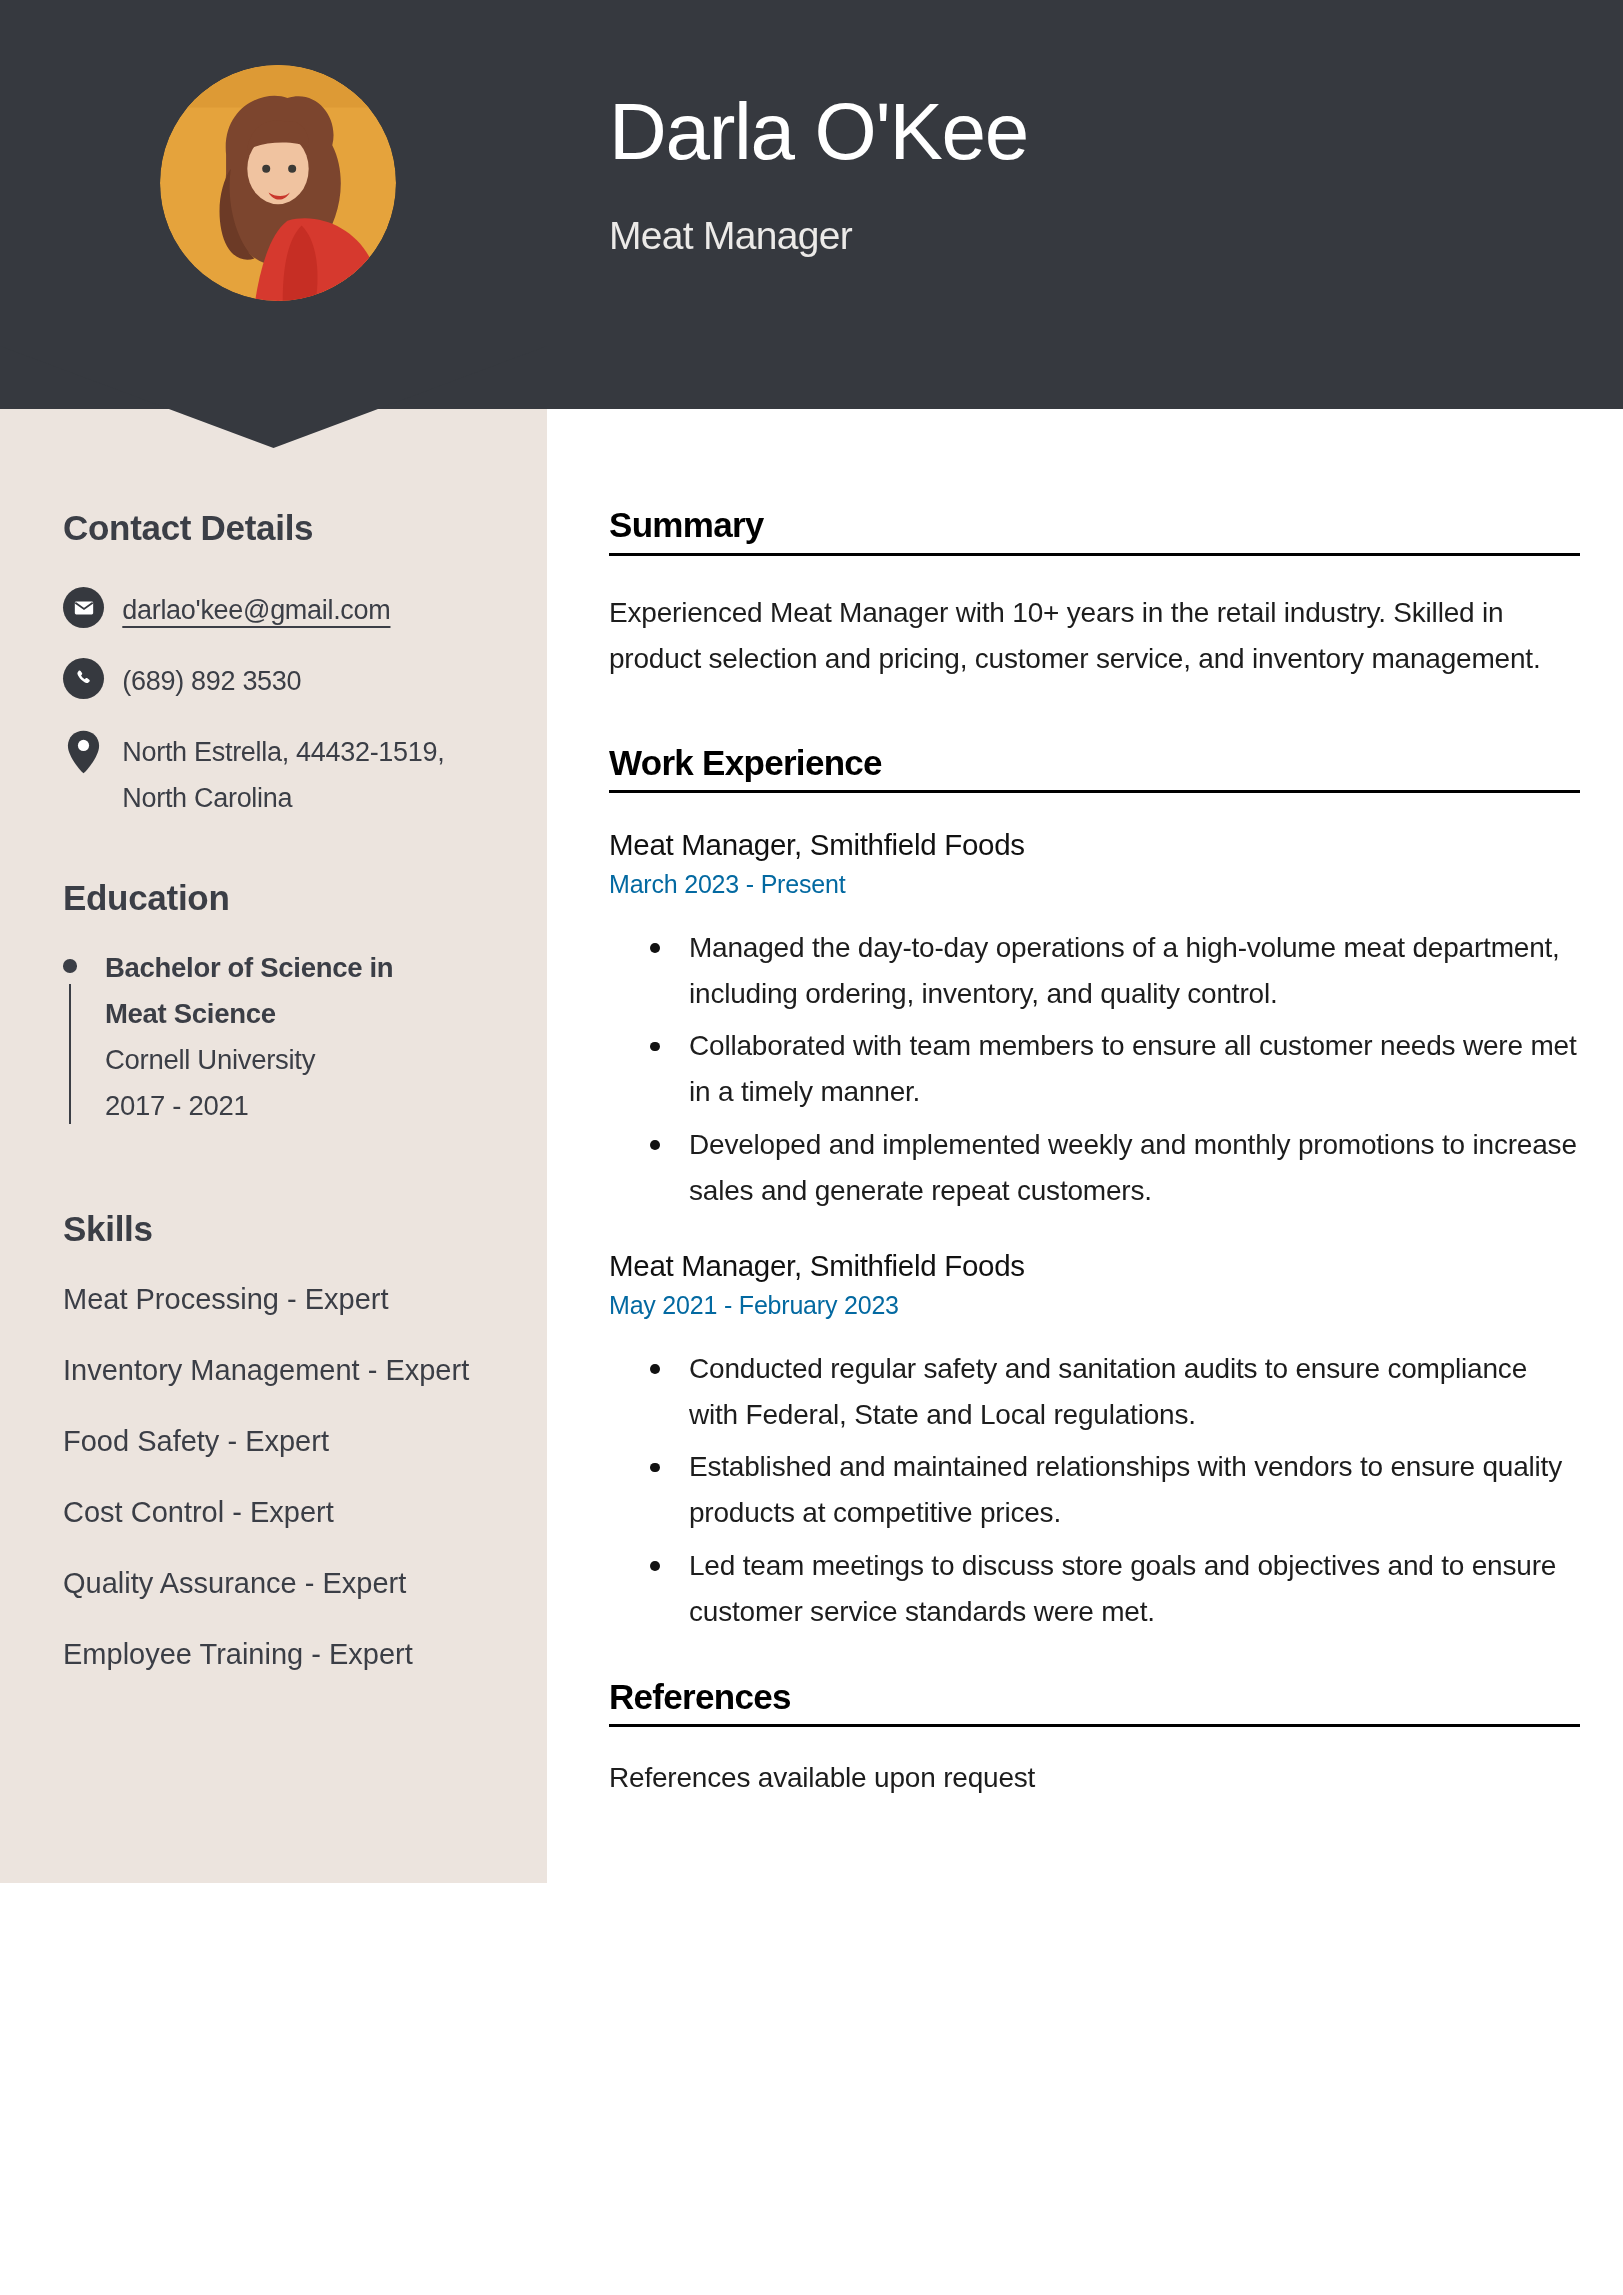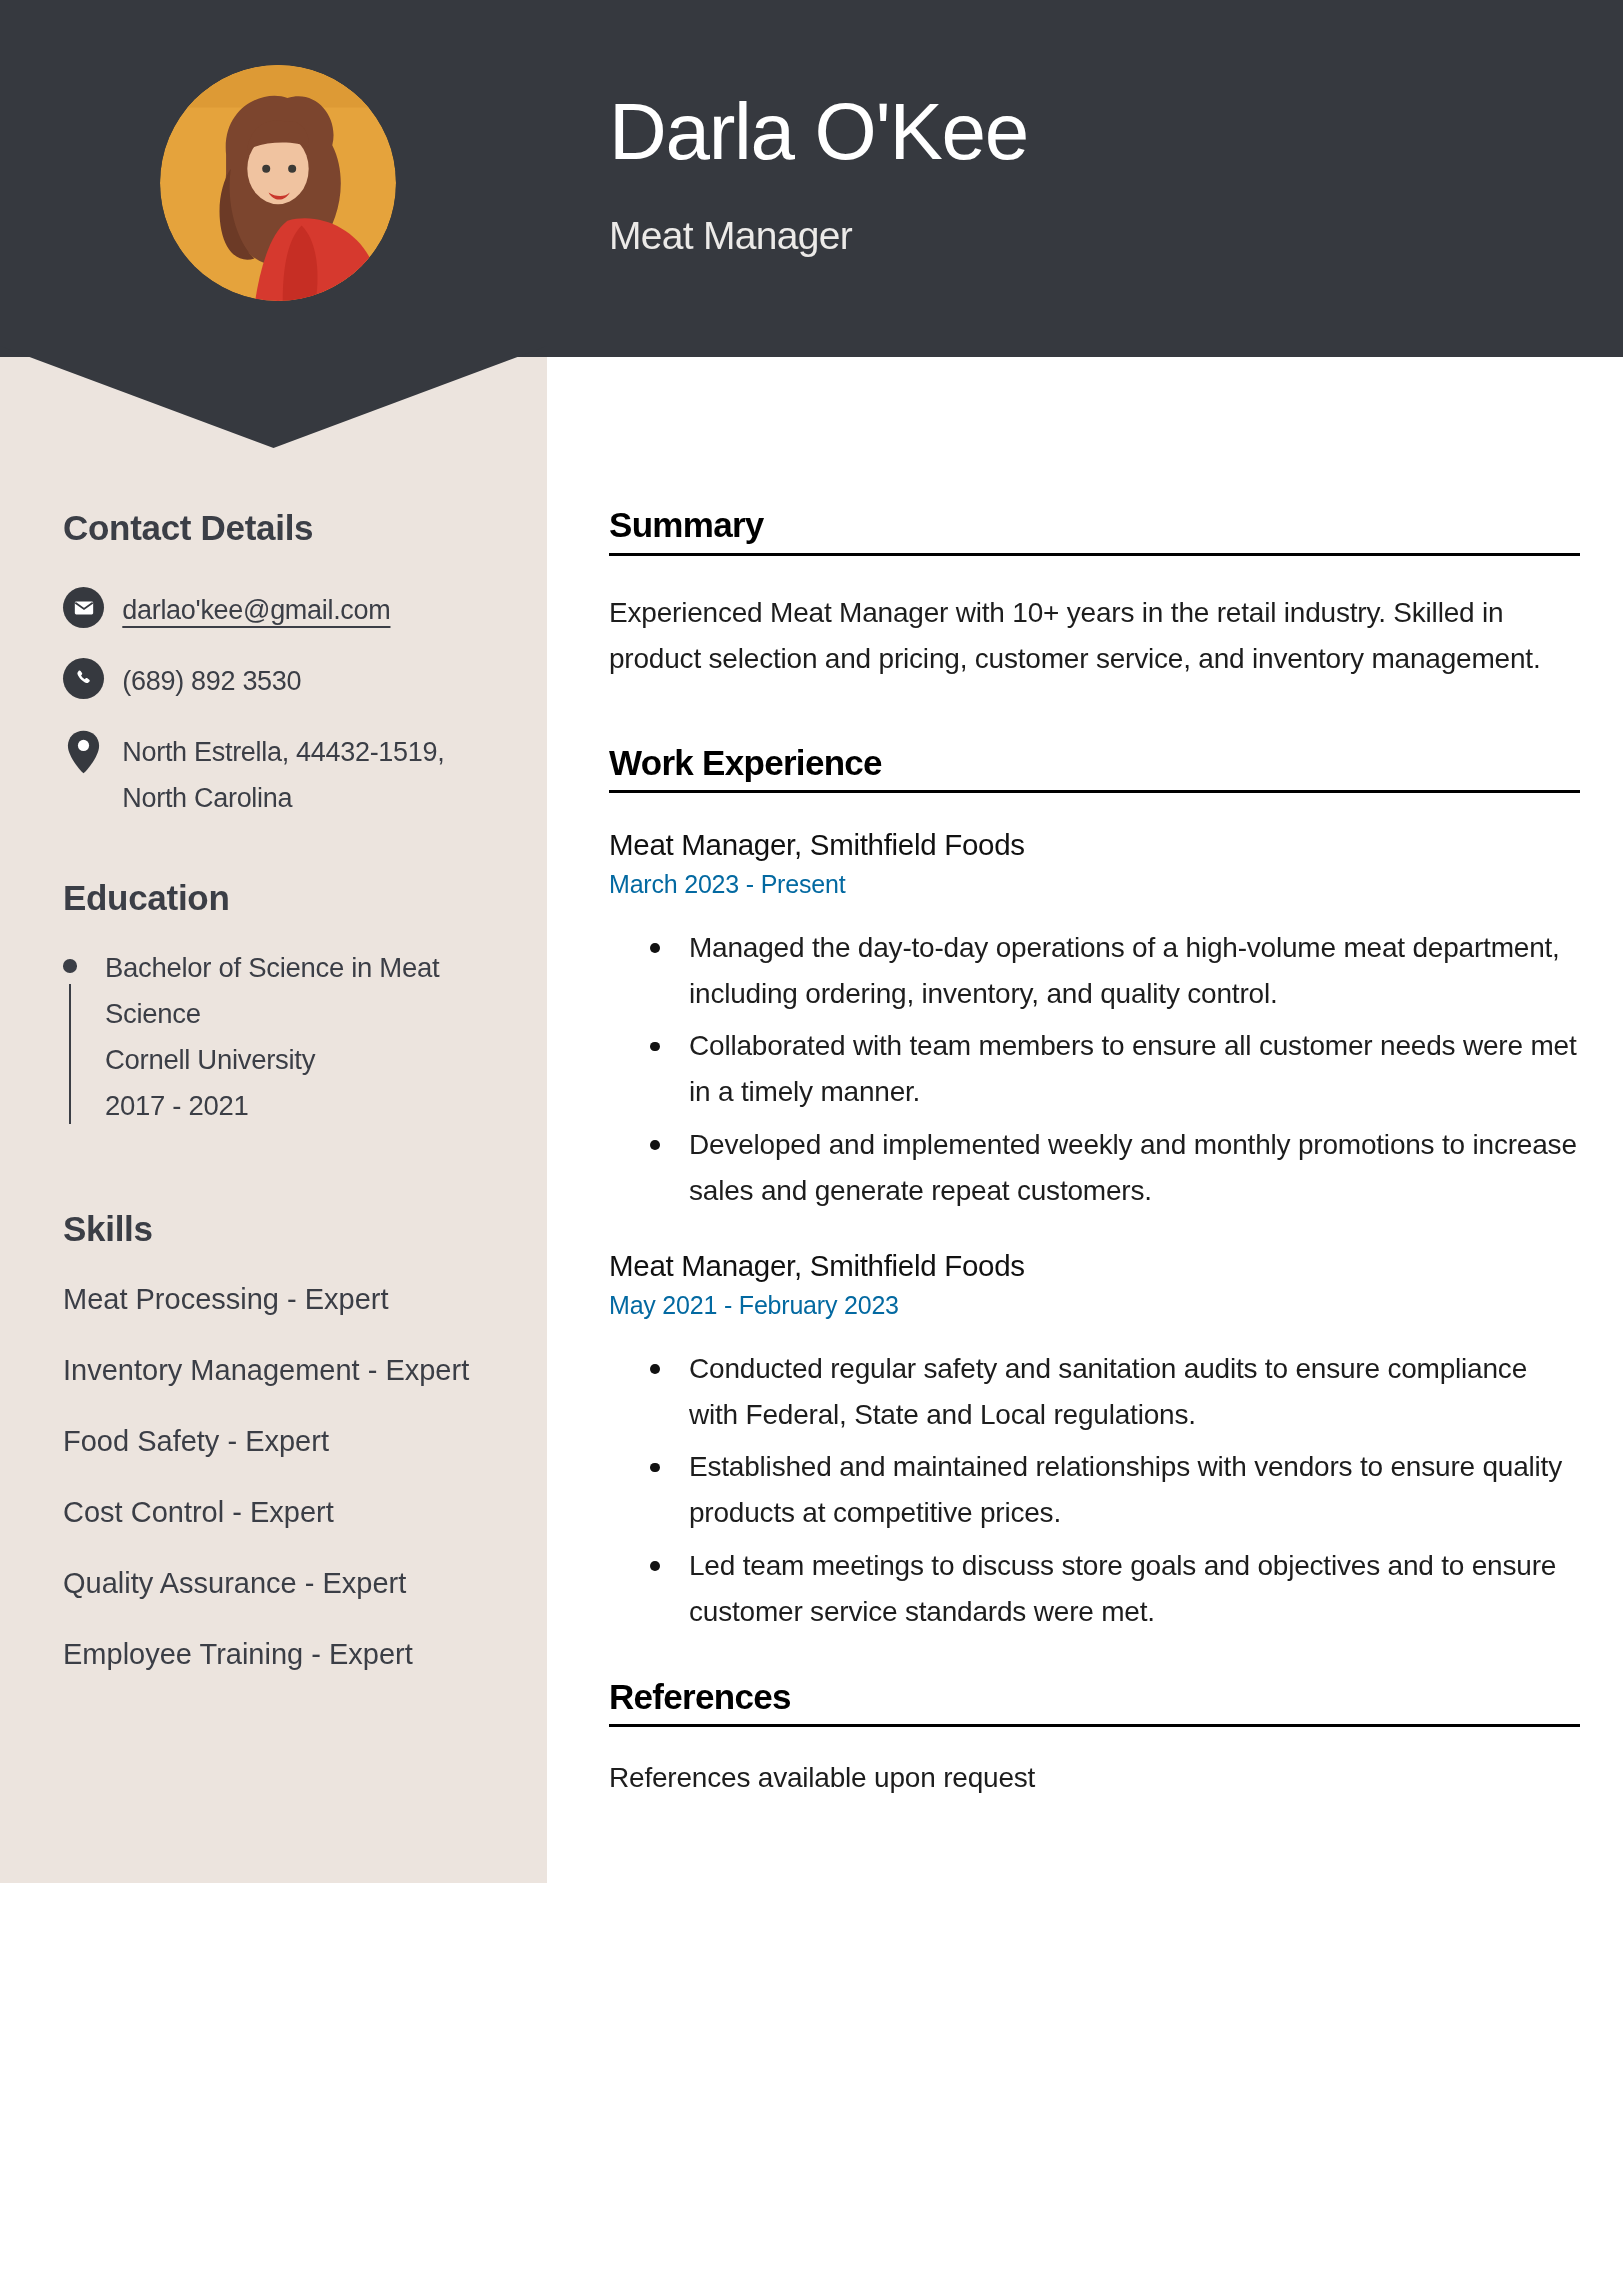--- a/index.html
+++ b/index.html
@@ -88,21 +88,21 @@
     background: #3b3e46;
   }
   .timeline-line {
     position: absolute;
     left: 5.9px; top: 39px; bottom: 5.2px;
     width: 2.6px;
     background: #3b3e46;
   }
   .edu-degree {
     font-size: 27.5px;
-    font-weight: 400;
+    font-weight: 700;
     line-height: 46px;
     letter-spacing: -0.3px;
   }
   .edu-school, .edu-dates {
     font-size: 27.5px;
     font-weight: 400;
     line-height: 46px;
     letter-spacing: -0.3px;
   }
 
@@ -116,21 +116,21 @@
     line-height: 46px;
     margin-bottom: 25px;
     color: #3b3e46;
   }
 
   
   .topbar {
     position: absolute;
     left: 0; top: 0;
     width: 1623px;
-    height: 357px;
+    height: 409px;
     background: #36393f;
   }
   .chevron {
     position: absolute;
     left: 0; top: 346px;
     width: 547px;
     height: 102px;
     background: #36393f;
     clip-path: polygon(0 0, 100% 0, 50% 100%);
   }

